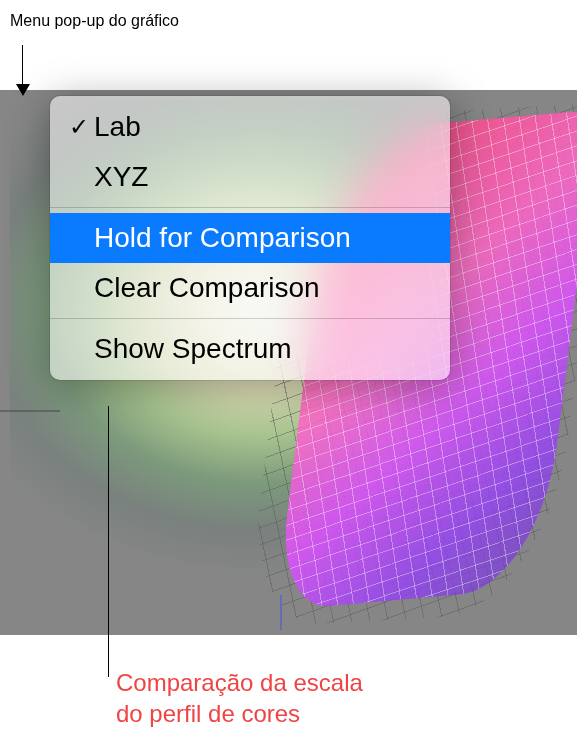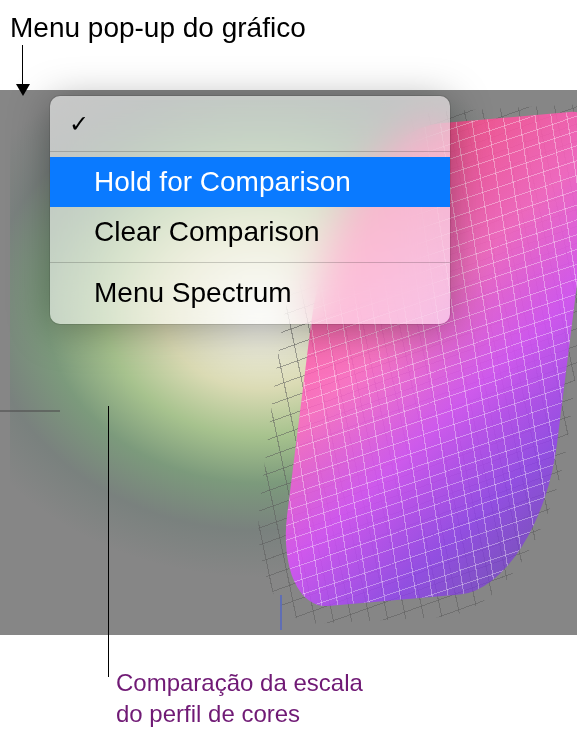--- a/index.html
+++ b/index.html
@@ -12,21 +12,21 @@
       height: 747px;
       font-family: -apple-system, BlinkMacSystemFont, "Helvetica Neue", sans-serif;
       background: #fff;
       position: relative;
       overflow: hidden;
     }
     .callout-top {
       position: absolute;
       top: 12px;
       left: 10px;
-      font-size: 28px;
+      font-size: 16px;
       color: #000;
       z-index: 10;
     }
     .callout-line-top {
       position: absolute;
       top: 45px;
       left: 22px;
       width: 1px;
       height: 42px;
       background: #000;
@@ -151,21 +151,21 @@
     .menu-divider {
       height: 1px;
       background: rgba(0,0,0,0.18);
       margin: 5px 0;
     }
     .callout-bottom {
       position: absolute;
       bottom: 18px;
       left: 116px;
       font-size: 24px;
-      color: #701a75;
+      color: #ef4444;
       line-height: 1.3;
       z-index: 10;
     }
     .callout-line-bottom {
       position: absolute;
       top: 406px;
       left: 108px;
       width: 1px;
       height: 271px;
       background: #000;
@@ -183,34 +183,39 @@
   <div class="gamut-bg"></div>
   <div class="wireframe-cage"></div>
   <div class="gamut-wireframe"></div>
   <div class="axis-h"></div>
   <div class="axis-v"></div>
 </div>
 
 <div class="popup-menu">
   <div class="menu-item">
     <span class="check">✓</span>
+    <span>Lab</span>
+  </div>
+  <div class="menu-item">
+    <span class="check"></span>
+    <span>XYZ</span>
   </div>
   <div class="menu-divider"></div>
   <div class="menu-item selected">
     <span class="check"></span>
     <span>Hold for Comparison</span>
   </div>
   <div class="menu-item">
     <span class="check"></span>
     <span>Clear Comparison</span>
   </div>
   <div class="menu-divider"></div>
   <div class="menu-item">
     <span class="check"></span>
-    <span>Menu Spectrum</span>
+    <span>Show Spectrum</span>
   </div>
 </div>
 
 <div class="callout-line-bottom"></div>
 <div class="callout-bottom">
   <div>Comparação da escala</div>
   <div>do perfil de cores</div>
 </div>
 
 </body></html>

